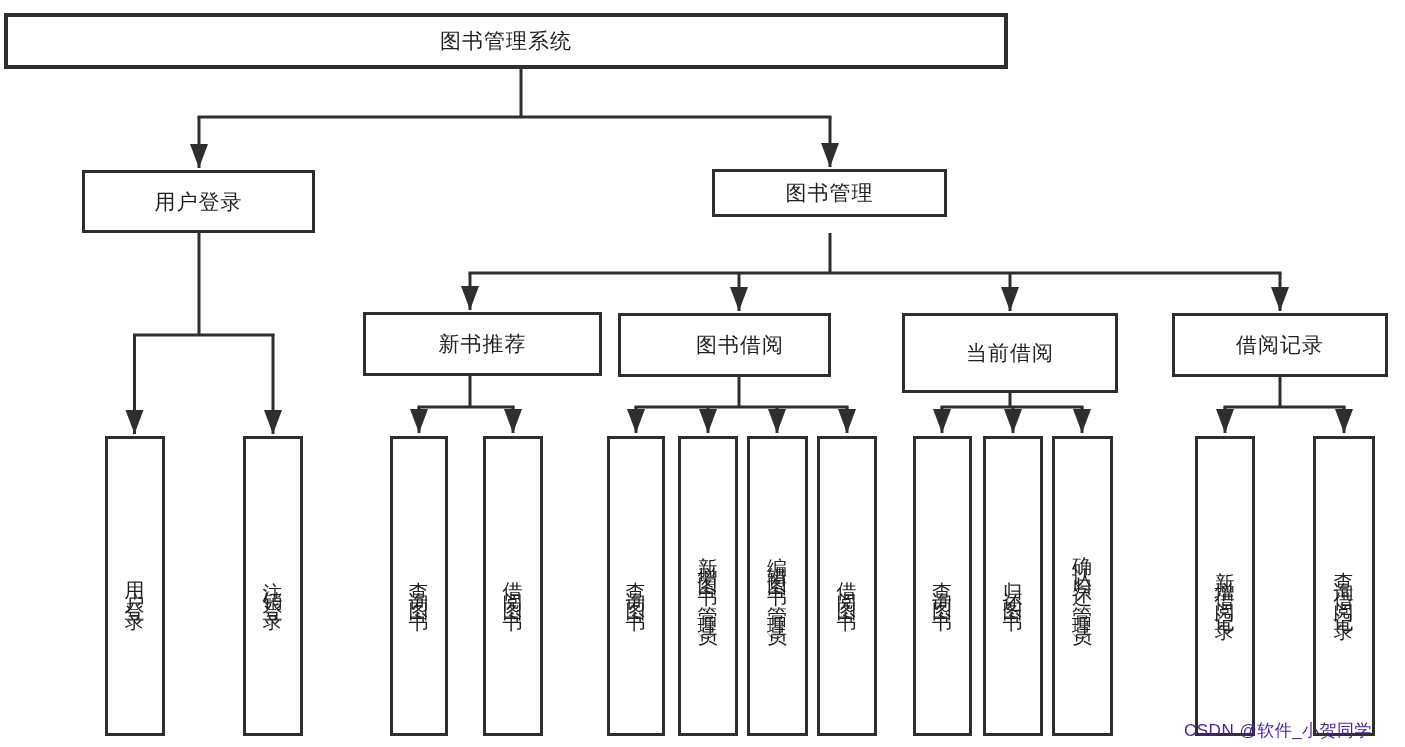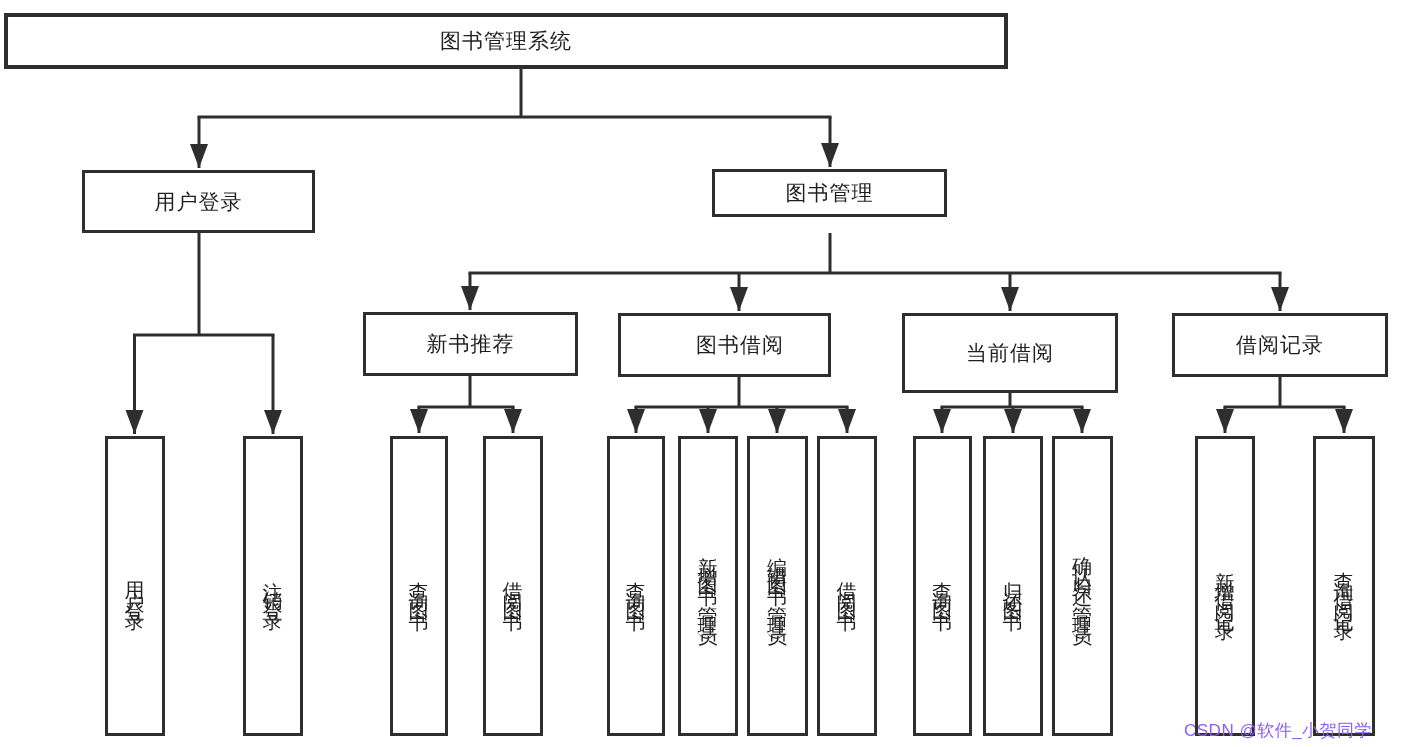--- a/index.html
+++ b/index.html
@@ -40,21 +40,21 @@
     letter-spacing: 10px;
     line-height: 1;
     white-space: nowrap;
   }
   #watermark {
     position: absolute;
     left: 1184px;
     top: 719px;
     font-size: 17px;
     letter-spacing: 0.5px;
-    color: #8b5cf6;
+    color: #4c1d95;
     z-index: 2;
     white-space: nowrap;
   }
 </style>
 </head>
 <body>
 
 <div id="stage">
 
   <svg id="wires" width="1405" height="747" viewBox="0 0 1405 747">
@@ -100,21 +100,21 @@
     <span class="hlabel">图书管理系统</span>
   </div>
 
   <div class="node" style="left:82px; top:170px; width:233px; height:63px;">
     <span class="hlabel">用户登录</span>
   </div>
   <div class="node" style="left:712px; top:169px; width:235px; height:48px;">
     <span class="hlabel">图书管理</span>
   </div>
 
-  <div class="node" style="left:363px; top:312px; width:215px; height:64px;">
+  <div class="node" style="left:363px; top:312px; width:239px; height:64px;">
     <span class="hlabel">新书推荐</span>
   </div>
   <div class="node" style="left:618px; top:313px; width:213px; height:64px;padding-left:31px;">
     <span class="hlabel">图书借阅</span>
   </div>
   <div class="node" style="left:902px; top:313px; width:216px; height:80px;">
     <span class="hlabel">当前借阅</span>
   </div>
   <div class="node" style="left:1172px; top:313px; width:216px; height:64px;">
     <span class="hlabel">借阅记录</span>

